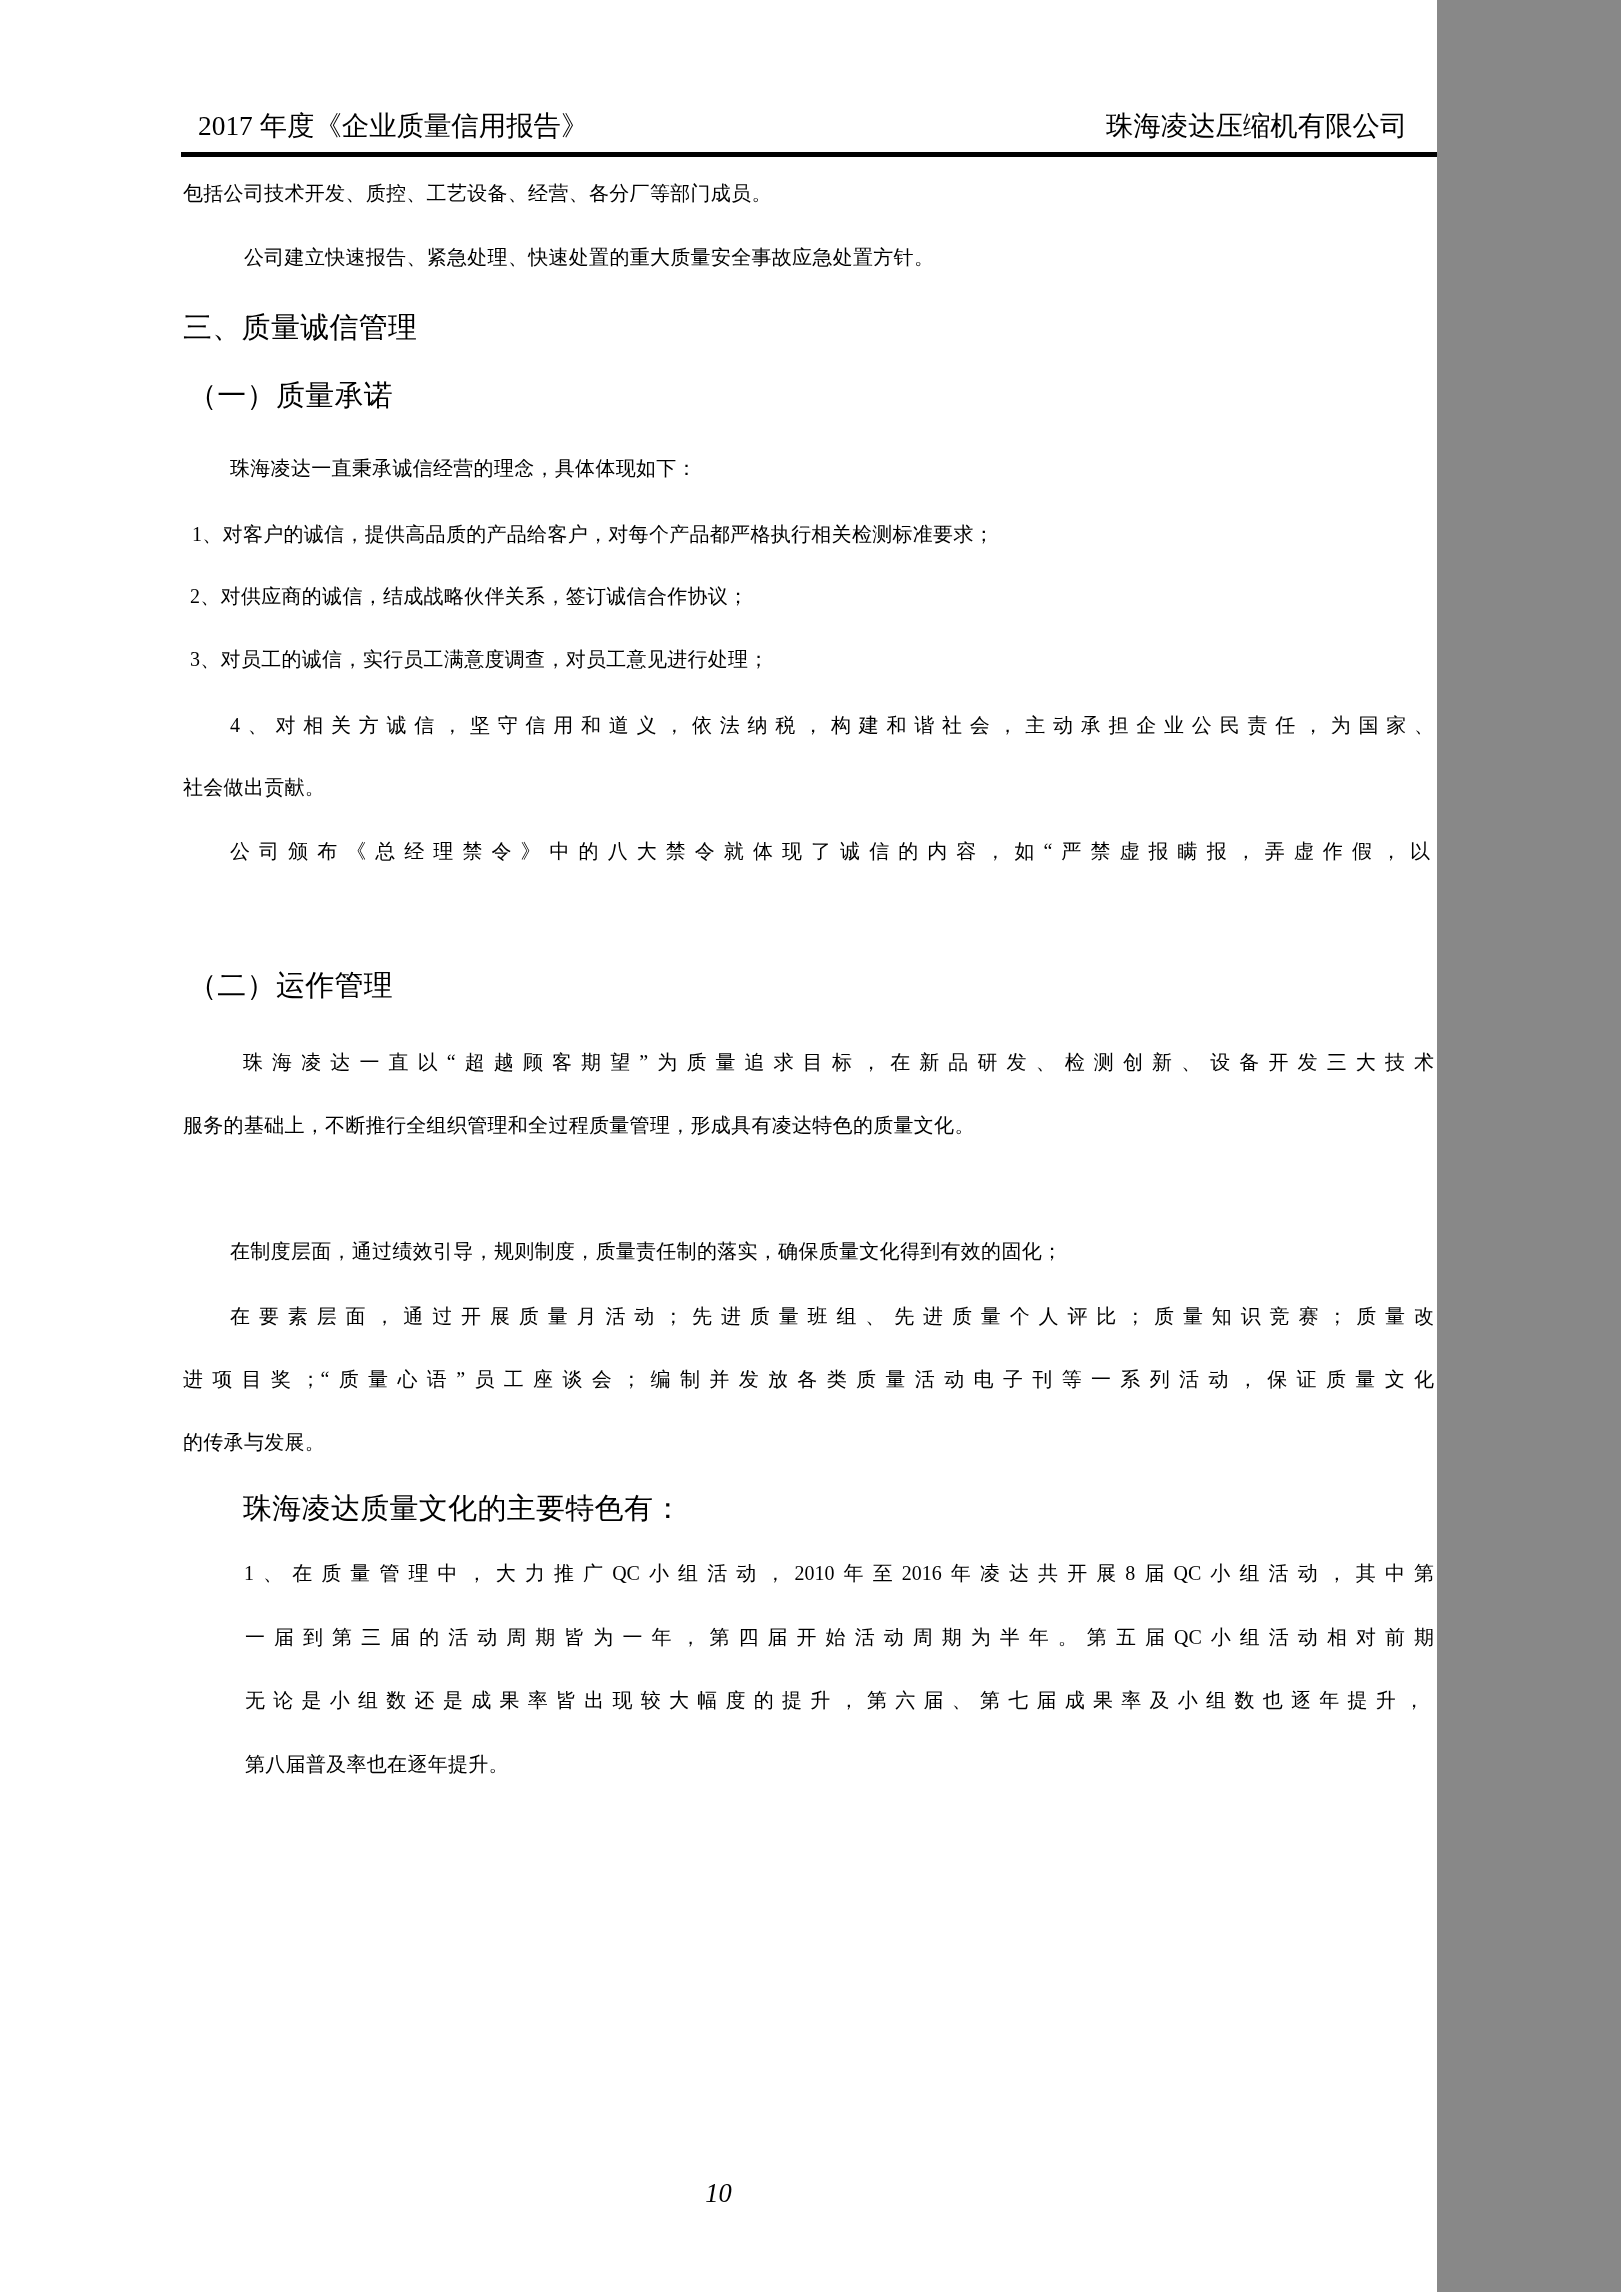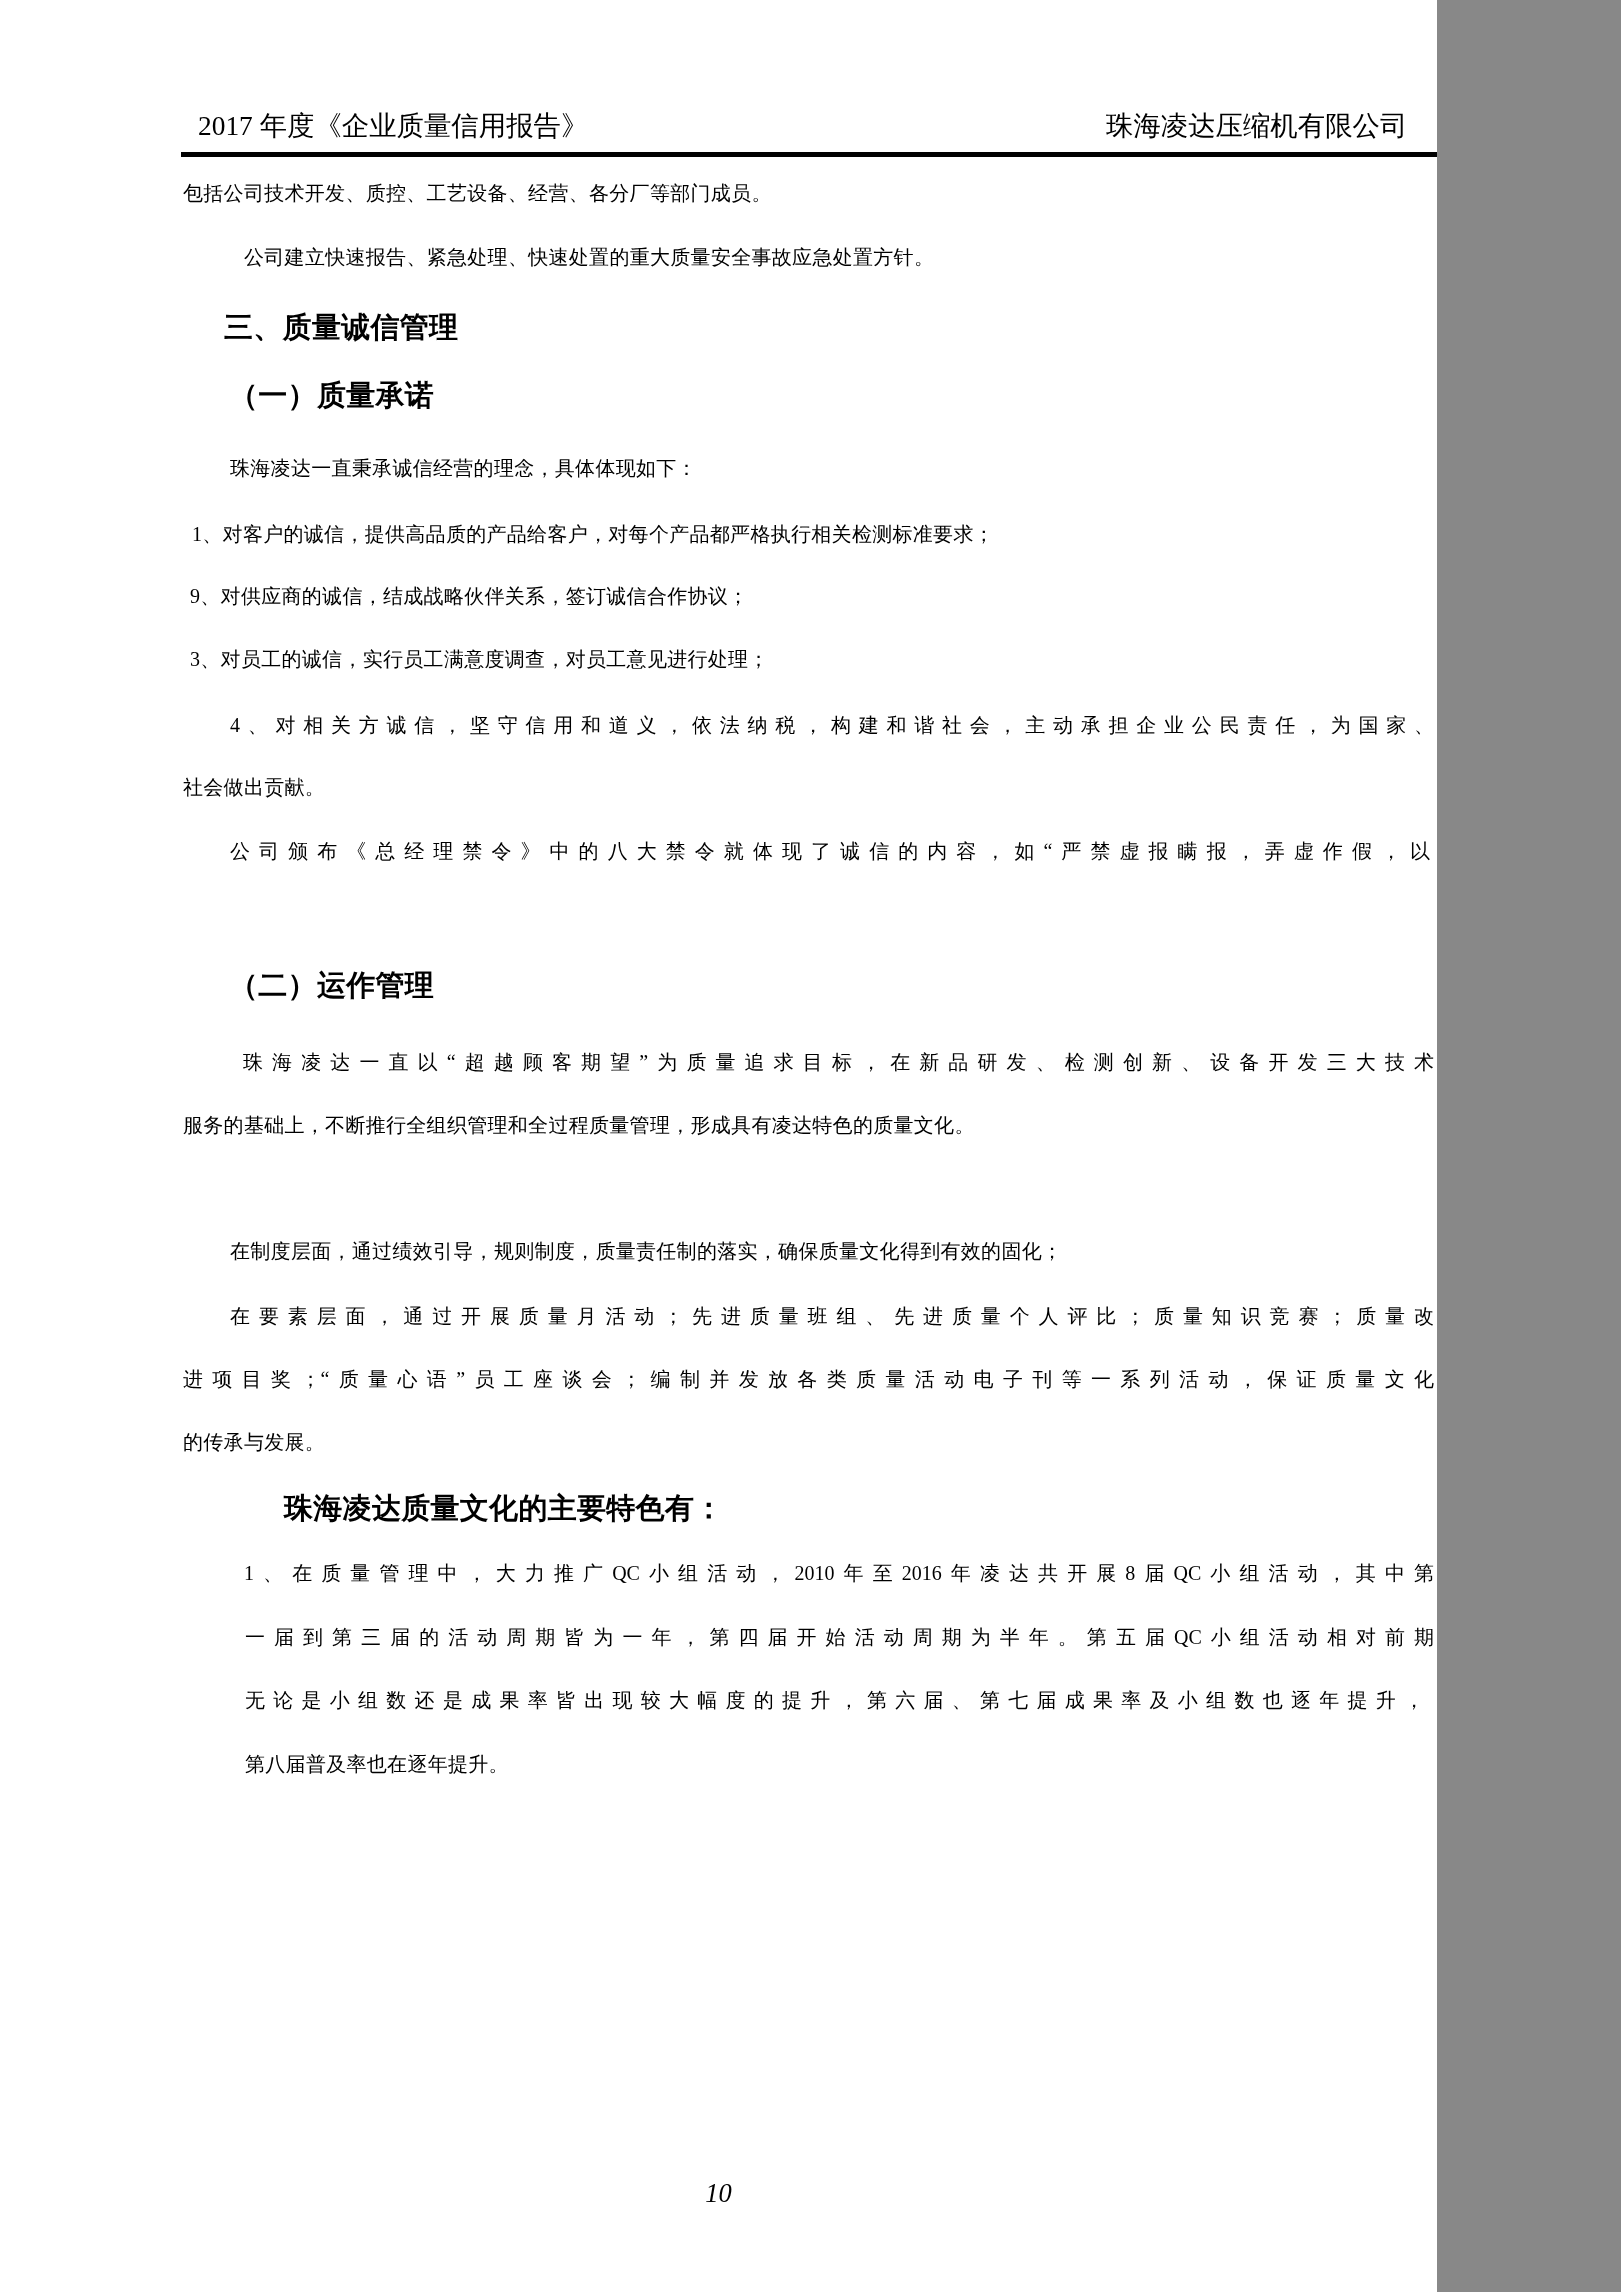--- a/index.html
+++ b/index.html
@@ -19,21 +19,21 @@
   .rule{
     position:absolute;
     background:#000;
   }
   .ln{
     position:absolute;
     font-size:20px;line-height:35px;
     white-space:nowrap;
     letter-spacing:0.3px;
   }
-  .ln.b{font-weight:bold;font-size:29px;margin-left:41px;}
+  .ln.b{font-weight:normal;font-size:29px;}
   .ln.j{
     white-space:normal;
     text-align:justify;
     text-align-last:justify;
     letter-spacing:0;
     word-break:break-all;
   }
   .pageno{
     position:absolute;
     left:0;width:100%;
@@ -49,21 +49,21 @@
   <div class="hdr" style="left:198px;top:110px">2017 年度《企业质量信用报告》</div>
   <div class="hdr" style="left:1106px;top:110px">珠海凌达压缩机有限公司</div>
   <div class="rule" style="left:181px;top:152px;width:1261px;height:4.9px"></div>
 
   <div class="ln" style="left:183px;top:176px">包括公司技术开发、质控、工艺设备、经营、各分厂等部门成员。</div>
   <div class="ln" style="left:244px;top:240px">公司建立快速报告、紧急处理、快速处置的重大质量安全事故应急处置方针。</div>
   <div class="ln b" style="left:183px;top:310px">三、质量诚信管理</div>
   <div class="ln b" style="left:188px;top:378px">（一）质量承诺</div>
   <div class="ln" style="left:230px;top:451px">珠海凌达一直秉承诚信经营的理念，具体体现如下：</div>
   <div class="ln" style="left:192px;top:517px">1、对客户的诚信，提供高品质的产品给客户，对每个产品都严格执行相关检测标准要求；</div>
-  <div class="ln" style="left:190px;top:579px">9、对供应商的诚信，结成战略伙伴关系，签订诚信合作协议；</div>
+  <div class="ln" style="left:190px;top:579px">2、对供应商的诚信，结成战略伙伴关系，签订诚信合作协议；</div>
   <div class="ln" style="left:190px;top:642px">3、对员工的诚信，实行员工满意度调查，对员工意见进行处理；</div>
   <div class="ln j" style="left:230px;top:708px;width:1204px">4、对相关方诚信，坚守信用和道义，依法纳税，构建和谐社会，主动承担企业公民责任，为国家、</div>
   <div class="ln" style="left:183px;top:770px">社会做出贡献。</div>
   <div class="ln j" style="left:230px;top:834px;width:1200px">公司颁布《总经理禁令》中的八大禁令就体现了诚信的内容，如“严禁虚报瞒报，弄虚作假，以</div>
   <div class="ln b" style="left:188px;top:968px">（二）运作管理</div>
   <div class="ln j" style="left:243px;top:1045px;width:1191px">珠海凌达一直以“超越顾客期望”为质量追求目标，在新品研发、检测创新、设备开发三大技术</div>
   <div class="ln" style="left:183px;top:1108px">服务的基础上，不断推行全组织管理和全过程质量管理，形成具有凌达特色的质量文化。</div>
   <div class="ln" style="left:230px;top:1234px">在制度层面，通过绩效引导，规则制度，质量责任制的落实，确保质量文化得到有效的固化；</div>
   <div class="ln j" style="left:230px;top:1299px;width:1204px">在要素层面，通过开展质量月活动；先进质量班组、先进质量个人评比；质量知识竞赛；质量改</div>
   <div class="ln j" style="left:183px;top:1362px;width:1251px">进项目奖；“质量心语”员工座谈会；编制并发放各类质量活动电子刊等一系列活动，保证质量文化</div>

